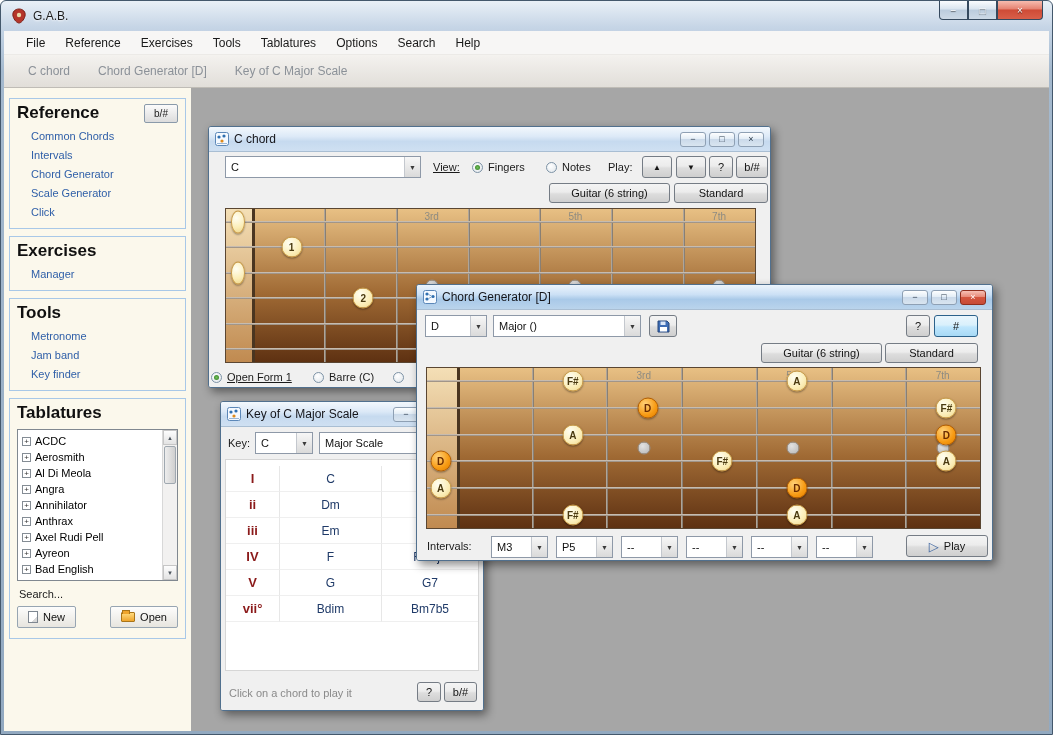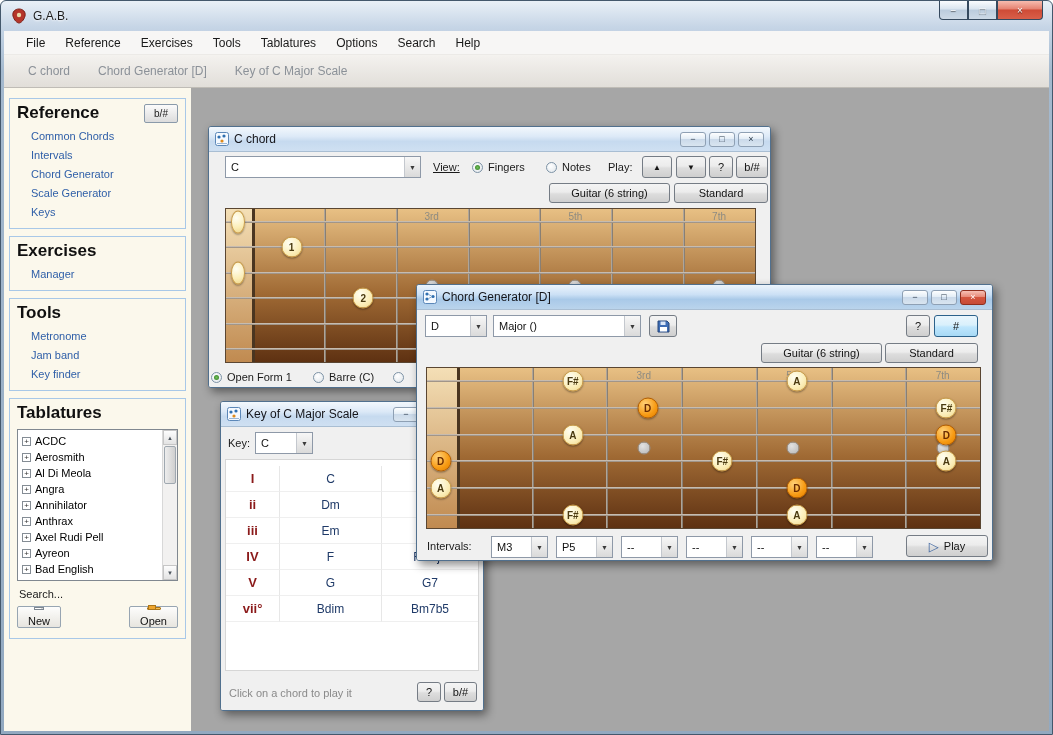--- a/index.html
+++ b/index.html
@@ -51,21 +51,21 @@
   .tree-plus { width:9px; height:9px; border:1px solid #848C94; background:#FFF; font-size:8px; line-height:7px; text-align:center; color:#333; flex:0 0 9px; }
   .tree-scroll { position:absolute; right:0; top:0; bottom:0; width:15px; background:#F2F1F0; border-left:1px solid #D8D8D8; }
   .tree-arrow { position:absolute; left:0; right:0; height:15px; display:flex; align-items:center; justify-content:center;
                 font-size:6px; color:#4E565E; background:linear-gradient(#FDFDFD,#E3E3E3); border:1px solid #C6C6C6; }
   .tree-arrow.up { top:0; } .tree-arrow.down { bottom:0; }
   .tree-thumb { position:absolute; top:16px; left:1px; right:1px; height:38px;
                 background:linear-gradient(90deg,#EDEDED,#CFCFCF); border:1px solid #9FA8B0; border-radius:2px; }
   .search-label { margin:7px 0 6px 2px; font-size:11px; color:#1A1A1A; }
   .side-btn-row { display:flex; justify-content:space-between; }
   .side-btn { display:flex; align-items:center; gap:5px; height:22px; padding:0 10px; font-size:11px; color:#111;
-              border:1px solid #97A5B2; border-radius:2px; background:linear-gradient(#FDFDFC,#E7E5DF);flex-direction:column; }
+              border:1px solid #97A5B2; border-radius:2px; background:linear-gradient(#FDFDFC,#E7E5DF); }
   .icon-page { width:10px; height:12px; background:linear-gradient(135deg,#FFF 70%,#D8D8D8 70%); border:1px solid #7E8791; }
   .icon-folder { width:14px; height:10px; background:linear-gradient(#FFDB7E,#EFA52C); border:1px solid #AA7518; border-radius:1px; position:relative; }
   .icon-folder::before { content:""; position:absolute; top:-3px; left:0; width:6px; height:3px; background:#EFA52C; border:1px solid #AA7518; border-bottom:none; }
 
   
   .cwin { position:absolute; border:1px solid #51708E; border-radius:3px; background:#F0F0F0;
           box-shadow:3px 4px 10px rgba(0,0,0,.45); overflow:hidden; }
   .cwin-title { height:25px; display:flex; align-items:center; gap:5px; padding:0 6px;
                 background:linear-gradient(#F3F8FD,#DCE9F7 40%,#C6DAEF 60%,#CFE0F2); border-bottom:1px solid #A9BED3; }
   .cwin.active .cwin-title { background:linear-gradient(#ECF4FC,#CBE0F5 40%,#A9C9E8 60%,#BAD4EC); }
@@ -171,21 +171,21 @@
 
       <div class="side-box">
         <div class="side-head">
           <span class="side-title">Reference</span>
           <span class="mini-btn">b/#</span>
         </div>
         <a class="side-link">Common Chords</a>
         <a class="side-link">Intervals</a>
         <a class="side-link">Chord Generator</a>
         <a class="side-link">Scale Generator</a>
-        <a class="side-link">Keys</a>
+        <a class="side-link">Click</a>
       </div>
 
       <div class="side-box">
         <div class="side-head">
             <span class="side-title">Exercises</span>
           </div>
         <a class="side-link">Manager</a>
       </div>
 
       <div class="side-box">
@@ -337,21 +337,21 @@
               <div class="fret-label" style="left: 493.071px; top: 2px;">7th</div>
               <div class="inlay" style="left: 205.643px; top: 76.5px;"></div>
               <div class="inlay" style="left: 349.357px; top: 76.5px;"></div>
               <div class="inlay" style="left: 493.071px; top: 76.5px;"></div>
               <div class="note oval" style="left: 11.7px; top: 12.75px;"></div>
               <div class="note oval" style="left: 11.7px; top: 63.75px;"></div>
               <div class="note" style="left: 65.5214px; top: 38.25px;">1</div>
               <div class="note" style="left: 137.379px; top: 89.25px;">2</div>
             </div>
 
-          <span class="radio-wrap" style="left:2px;top:218px;">
+          <span class="radio-wrap" style="left:2px;top:218px;text-decoration:underline;">
             <span class="radio checked"></span>
             <span>Open Form 1</span>
           </span>
           <span class="radio-wrap" style="left:104px;top:218px;">
             <span class="radio"></span>
             <span>Barre (C)</span>
           </span>
           <span class="radio-wrap" style="left:184px;top:218px;">
             <span class="radio"></span>
             <span></span>
@@ -380,20 +380,24 @@
               </span>
             <span class="cbtn close">
                 <i>×</i>
               </span>
           </span>
         </div>
         <div class="cwin-body">
           <span class="lbl" style="left:7px;top:10px;">Key:</span>
           <div class="combo" style="left:34px;top:5px;width:58px;">
             <span class="combo-val">C</span>
+            <span class="combo-arrow">▼</span>
+          </div>
+          <div class="combo" style="left:98px;top:5px;width:156px;">
+            <span class="combo-val">Major Scale</span>
             <span class="combo-arrow">▼</span>
           </div>
 
           <div class="ktable" style="left:4px;top:32px;width:254px;height:212px;">
             <div style="height:6px;"></div>
             <div class="krow">
               <span class="kcell num">I</span>
               <span class="kcell chord">C</span>
               <span class="kcell seventh"></span>
             </div>

